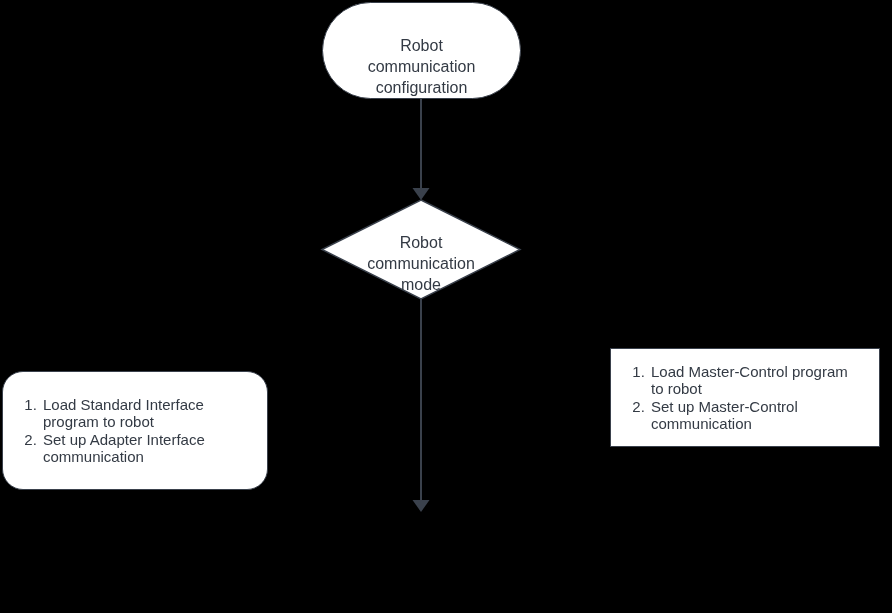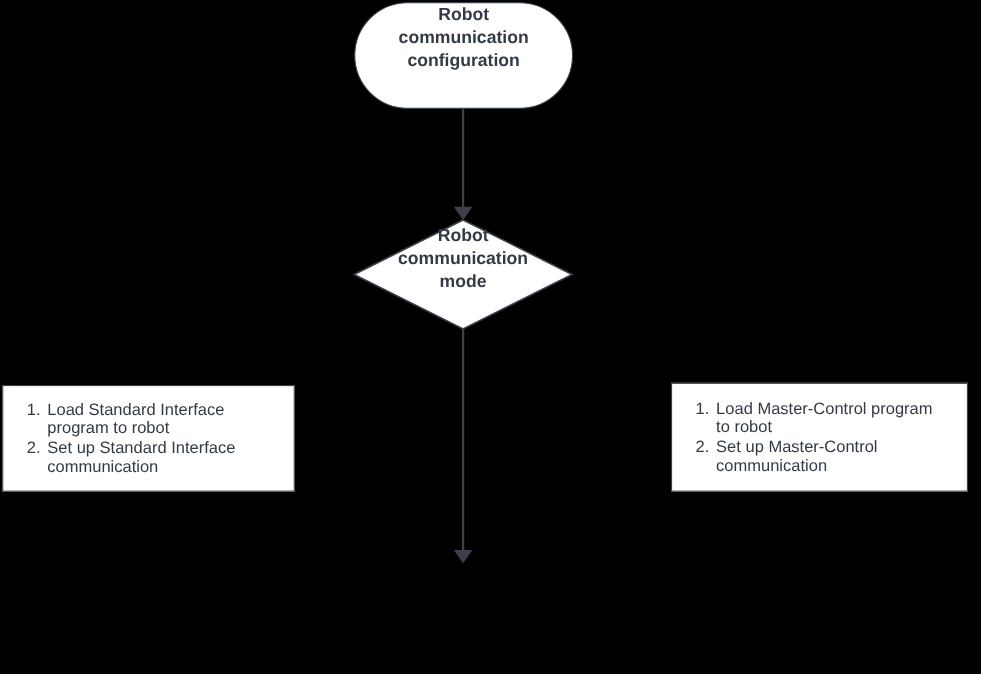--- a/index.html
+++ b/index.html
@@ -19,27 +19,27 @@
   .edges {
     position: absolute;
     left: 0;
     top: 0;
     width: 892px;
     height: 613px;
   }
   .node-label {
     position: absolute;
     display: flex;
-    align-items: flex-start;
+    align-items: flex-end;
     justify-content: center;
     text-align: center;
     white-space: pre-line;
     font-size: 16px;
     line-height: 21px;
-    font-weight: 700;
+    font-weight: 400;
     color: #333a44;
   }
   .stadium {
     left: 322px;
     top: 2px;
     width: 199px;
     height: 97px;
     background: #ffffff;
     border: 1.5px solid #3a414c;
     border-radius: 49px;
@@ -55,23 +55,24 @@
   .box {
     position: absolute;
     background: #ffffff;
     border: 1.5px solid #3a414c;
     box-sizing: border-box;
     display: flex;
     align-items: center;
   }
   .box-standard {
     left: 2px;
-    top: 350px;
+    top: 371px;
     width: 266px;
-    height: 97px;
+    height: 119px;
+    border-radius: 21px;
   }
   .box-master {
     left: 610px;
     top: 348px;
     width: 270px;
     height: 99px;
   }
   .box-adapter {
     left: 299px;
     top: 513px;
@@ -115,21 +116,21 @@
   <div class="node-label diamond-label">
     <span>Robot
 communication
 mode</span>
   </div>
 
   <div class="box box-standard">
     <ol>
       <li>Load Standard Interface
 program to robot</li>
-      <li>Set up Standard Interface
+      <li>Set up Adapter Interface
 communication</li>
     </ol>
   </div>
 
   <div class="box box-master">
     <ol>
       <li>Load Master-Control program
 to robot</li>
       <li>Set up Master-Control
 communication</li>

